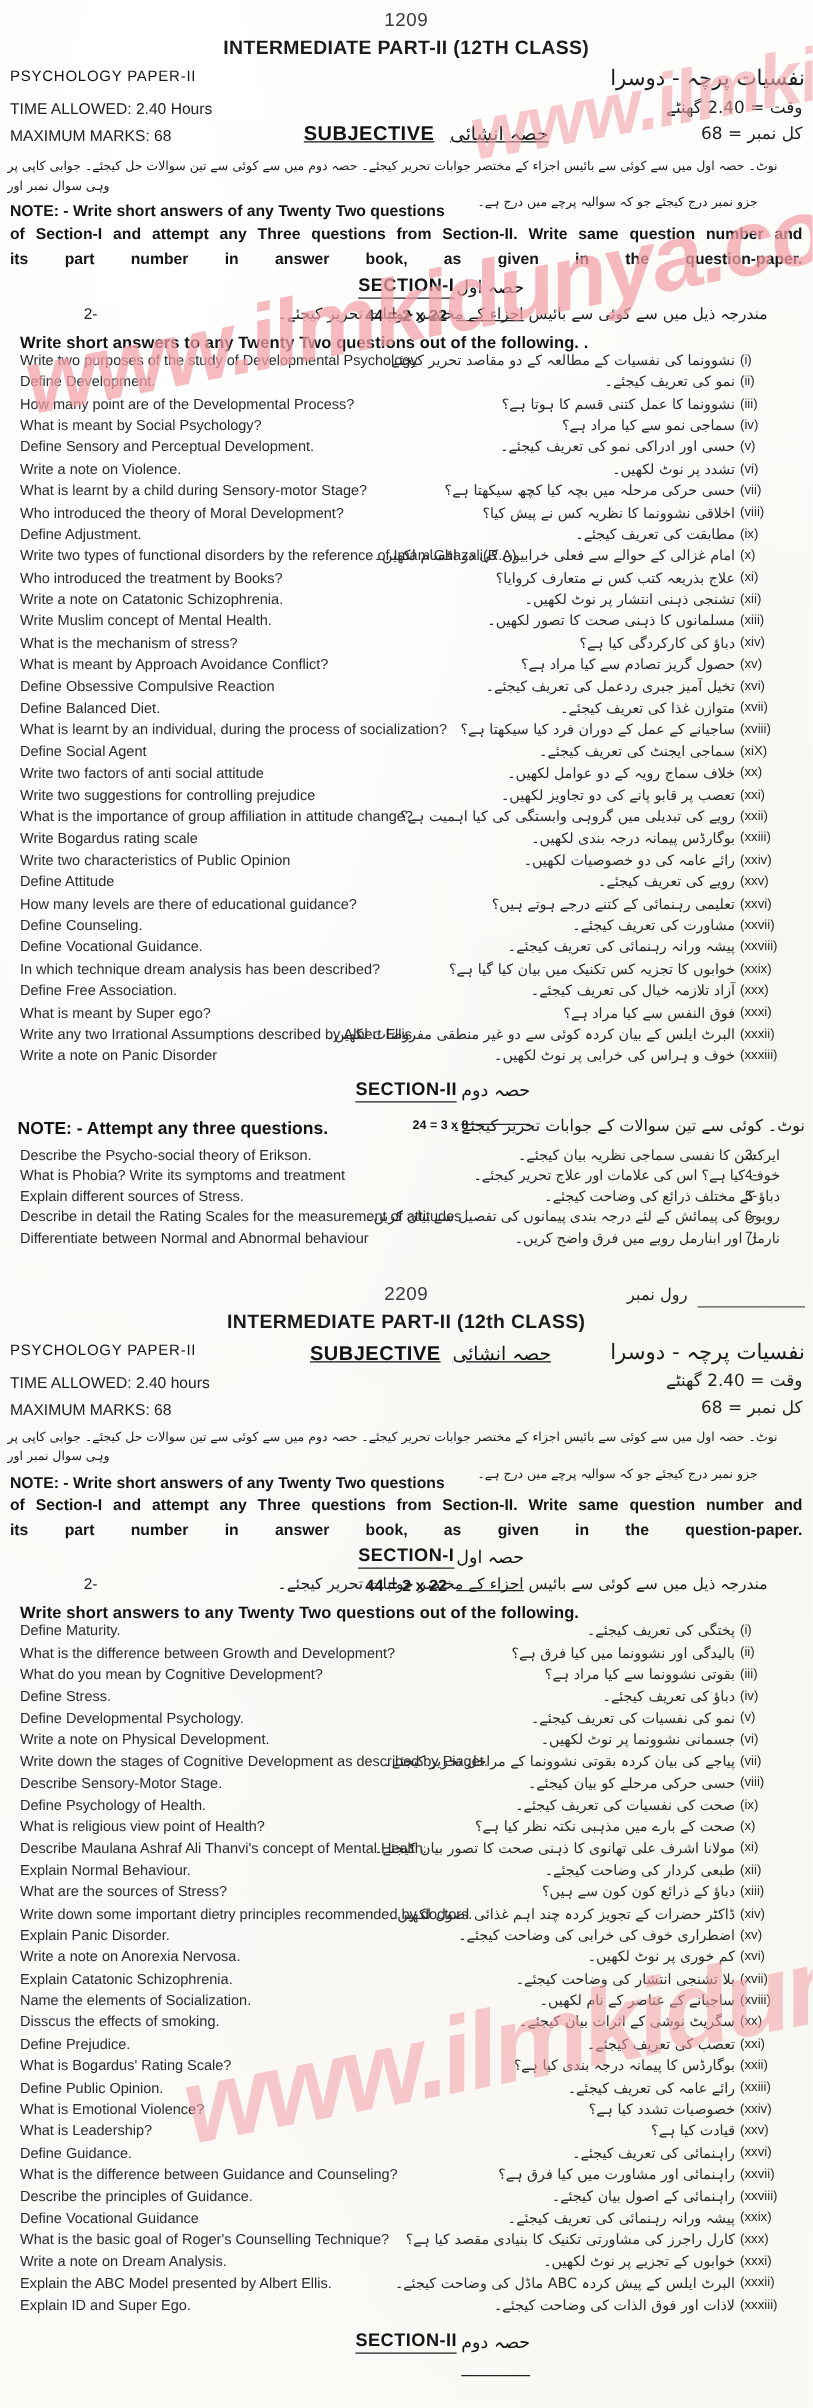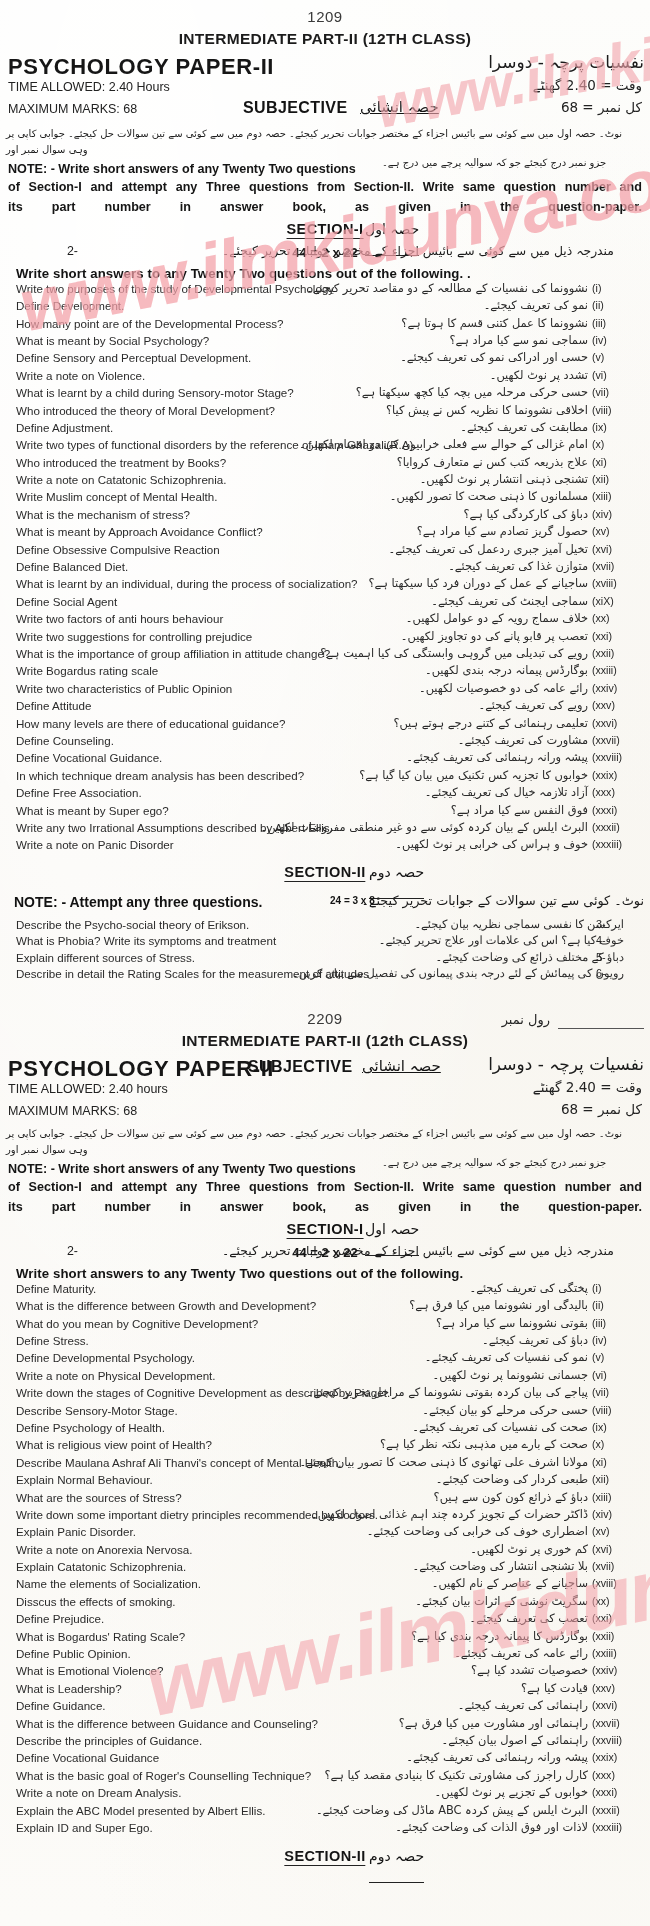--- a/index.html
+++ b/index.html
@@ -47,32 +47,32 @@
   
   .blk{position:relative;}
   .code{
     text-align:center;font-size:15px;letter-spacing:.5px;color:#3a3a3a;
   }
   .inter-title{
     text-align:center;font-weight:bold;font-size:15.5px;letter-spacing:.3px;color:#1b1b1b;
   }
   .subject-row{position:relative;height:26px;}
   .subject-en{
-    position:absolute;left:8px;top:0;font-weight:bold;font-size:22px;letter-spacing:.6px;color:#161616;
+    position:absolute;left:8px;top:0;font-weight:normal;font-size:12px;letter-spacing:.6px;color:#161616;
   }
   .subject-ur{
     position:absolute;right:6px;top:-2px;font-size:17px;direction:rtl;color:#1b1b1b;
     font-family:"DejaVu Sans", sans-serif;
   }
   .meta-row{position:relative;height:20px;}
   .meta-en{position:absolute;left:8px;top:0;font-size:12.5px;color:#222;}
   .meta-ur{position:absolute;right:8px;top:-3px;font-size:13.5px;direction:rtl;color:#222;font-family:"DejaVu Sans",sans-serif;}
   .subjective{
     position:absolute;left:243px;top:-3px;font-weight:bold;font-size:16px;
-    letter-spacing:.4px;color:#141414;
+    text-decoration:underline;letter-spacing:.4px;color:#141414;
   }
   .subjective-ur{
     position:absolute;left:360px;top:-4px;font-size:15px;text-decoration:underline;
     font-family:"DejaVu Sans",sans-serif;direction:rtl;color:#141414;
   }
   .roll{
     position:absolute;right:6px;font-size:13px;direction:rtl;color:#222;
     font-family:"DejaVu Sans",sans-serif;
   }
   .roll-line{position:absolute;border-bottom:1px solid #555;width:86px;}
@@ -290,21 +290,21 @@
             <span class="qen">What is learnt by an individual, during the process of socialization?</span>
             <span class="qur">ساجیانے کے عمل کے دوران فرد کیا سیکھتا ہے؟</span>
             <span class="qnum">(xviii)</span>
           </div>
           <div class="qrow">
             <span class="qen">Define Social Agent</span>
             <span class="qur">سماجی ایجنٹ کی تعریف کیجئے۔</span>
             <span class="qnum">(xiX)</span>
           </div>
           <div class="qrow">
-            <span class="qen">Write two factors of anti hours behaviour</span>
+            <span class="qen">Write two factors of anti social attitude</span>
             <span class="qur">خلاف سماج رویہ کے دو عوامل لکھیں۔</span>
             <span class="qnum">(xx)</span>
           </div>
           <div class="qrow">
             <span class="qen">Write two suggestions for controlling prejudice</span>
             <span class="qur">تعصب پر قابو پانے کی دو تجاویز لکھیں۔</span>
             <span class="qnum">(xxi)</span>
           </div>
           <div class="qrow">
             <span class="qen">What is the importance of group affiliation in attitude change?</span>
@@ -393,20 +393,25 @@
           <div class="s2row">
             <span class="s2en">Explain different sources of Stress.</span>
             <span class="s2ur">دباؤ کے مختلف ذرائع کی وضاحت کیجئے۔</span>
             <span class="s2num">5-</span>
           </div>
           <div class="s2row">
             <span class="s2en">Describe in detail the Rating Scales for the measurement of attitudes</span>
             <span class="s2ur">رویوں کی پیمائش کے لئے درجہ بندی پیمانوں کی تفصیل سے بیان کریں۔</span>
             <span class="s2num">6-</span>
           </div>
+          <div class="s2row">
+            <span class="s2en">Differentiate between Normal and Abnormal behaviour</span>
+            <span class="s2ur">نارمل اور ابنارمل رویے میں فرق واضح کریں۔</span>
+            <span class="s2num">7-</span>
+          </div>
         </div>
     </div>
 
     <div class="divider-space"></div>
 
     <div class="blk">
 
       <div style="position:relative;height:22px;">
         <span class="code" style="display:block;">2209</span>
         <span class="roll" style="top:2px;right:100px;">رول نمبر</span>

